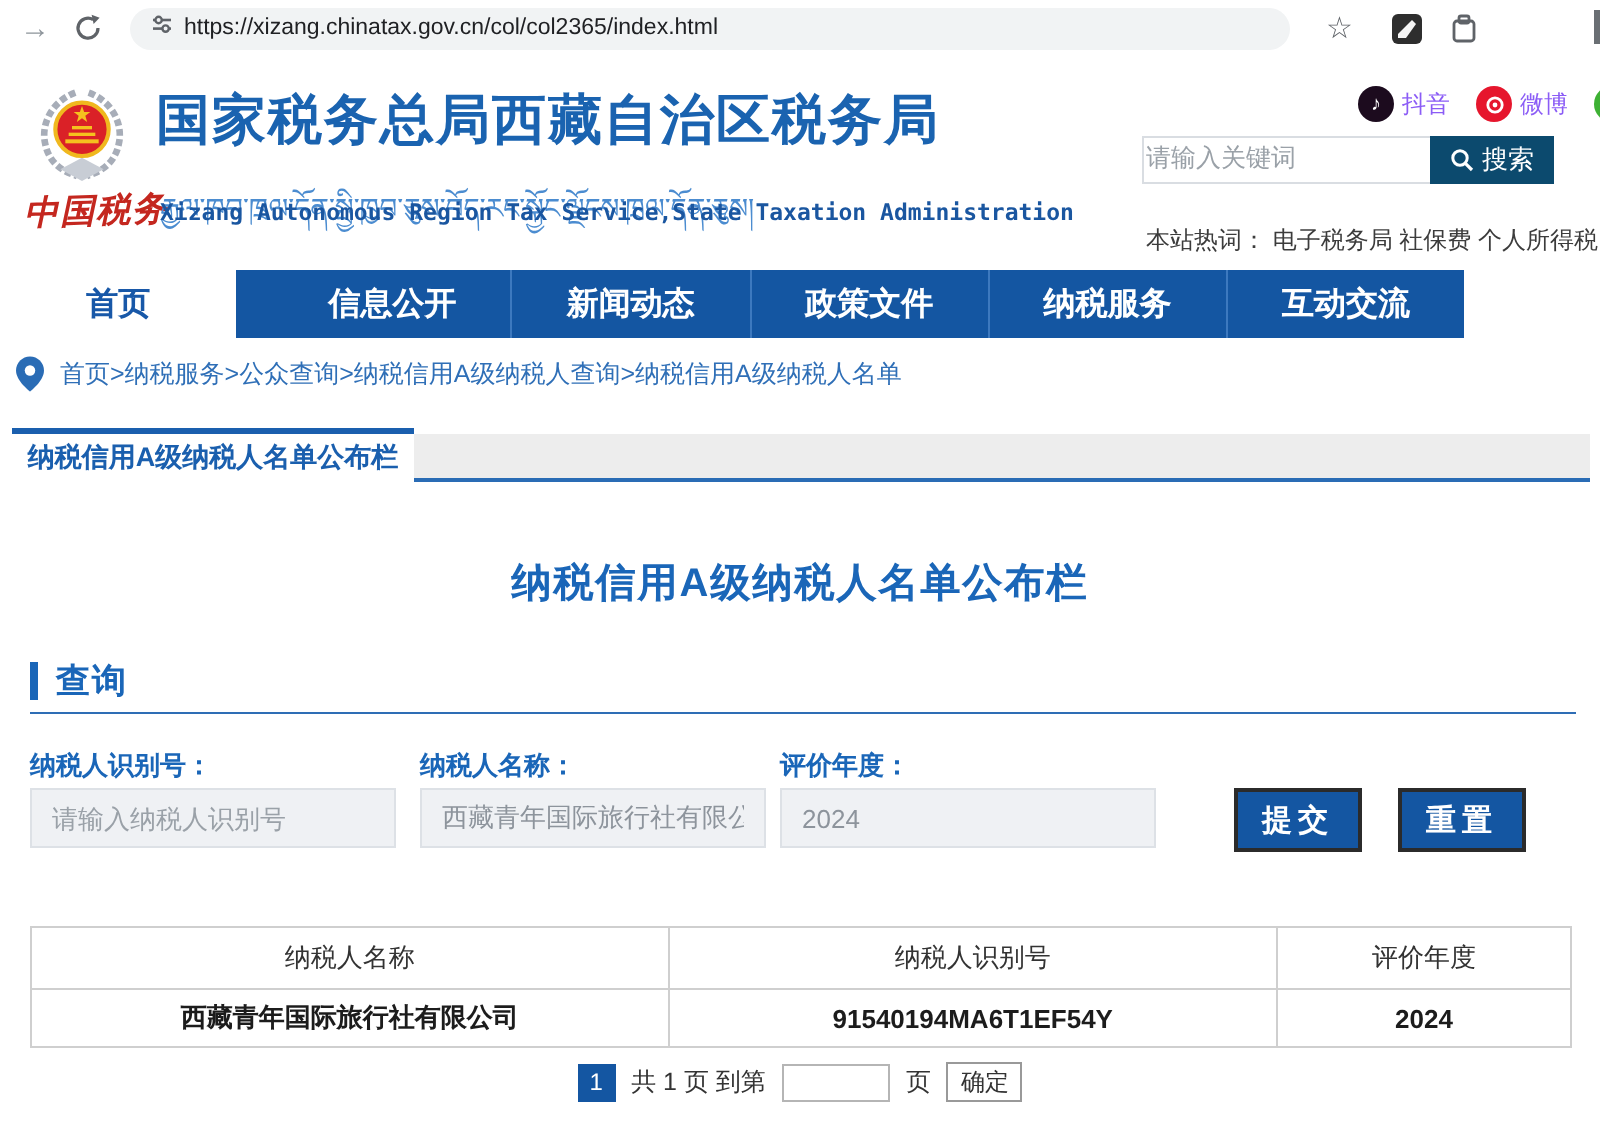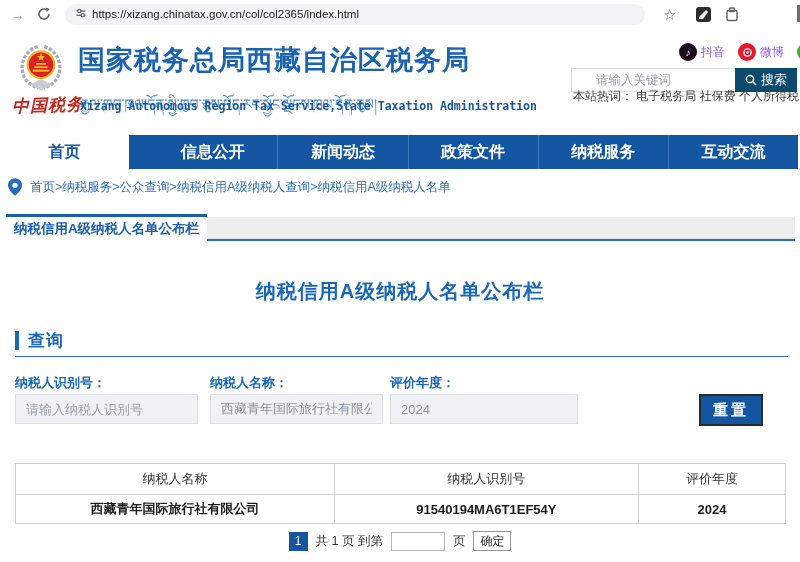--- a/index.html
+++ b/index.html
@@ -30,31 +30,31 @@
             letter-spacing:1px;white-space:nowrap;}
   .title-bo{position:absolute;left:80px;top:60px;font-size:14px;color:#4b8cd0;white-space:nowrap;}
   .title-en{position:absolute;left:80px;top:71px;font-size:11.5px;font-weight:bold;color:#1a56a0;
             font-family:"DejaVu Sans Mono","Liberation Mono",monospace;white-space:nowrap;}
   .social-row{position:absolute;left:679px;top:15px;display:flex;align-items:center;gap:13px;white-space:nowrap;}
   .social-item{display:flex;align-items:center;gap:4px;}
   .social-circle{width:18px;height:18px;border-radius:50%;display:flex;align-items:center;
                  justify-content:center;color:#fff;font-size:10px;flex:0 0 auto;}
   .social-label{font-size:12px;color:#8b5cf6;}
   .search-wrap{position:absolute;left:571px;top:40px;display:flex;}
-  .search-input{width:164px;height:24px;border:1px solid #d9dde2;border-right:none;box-sizing:border-box;
-                font-size:12.5px;color:#555;padding:0 24px;outline:none;background:#fff;
-                font-family:Liberation Serif, serif;}
+  .search-input{width:144px;height:24px;border:1px solid #d9dde2;border-right:none;box-sizing:border-box;
+                font-size:12.5px;color:#555;padding:0 1px;outline:none;background:#fff;
+                font-family:Liberation Mono, monospace;}
   .search-input::placeholder{color:#9aa1a8;}
   .search-btn{width:62px;height:24px;background:#0c4a6e;color:#fff;border:none;font-size:13px;
               display:flex;align-items:center;justify-content:center;gap:4px;cursor:pointer;
               font-family:"Liberation Sans",sans-serif;}
-  .hotwords{position:absolute;left:573px;top:60px;font-size:12px;color:#3c3c3c;white-space:nowrap;}
-
-  
-  .main-nav{position:absolute;top:135px;left:0;width:798px;height:34px;background:#1456a2;display:flex;}
+  .hotwords{position:absolute;left:573px;top:84px;font-size:12px;color:#3c3c3c;white-space:nowrap;}
+
+  
+  .main-nav{position:absolute;top:135px;left:0;width:732px;height:34px;background:#1456a2;display:flex;}
   .nav-item{flex:1;display:flex;align-items:center;justify-content:center;font-size:16px;
             font-weight:bold;color:#fff;cursor:pointer;border-left:1px solid #3d79bf;}
   .nav-item:first-child{border-left:none;}
   .nav-item.active{background:#fff;color:#1858a8;border-left:none;}
   .nav-item.active + .nav-item{border-left:none;padding-left:19px;}
 
   
   .breadcrumb{position:absolute;top:178px;left:8px;display:flex;align-items:flex-end;gap:8px;}
   .breadcrumb-text{font-size:12.5px;color:#2f6fb7;}
 
@@ -225,20 +225,21 @@
   <div class="sec-underline"></div>
 
   <span class="form-label" style="left:15px;">纳税人识别号：</span>
   <span class="form-label" style="left:210px;">纳税人名称：</span>
   <span class="form-label" style="left:390px;">评价年度：</span>
 
   <input class="form-input" style="left: 15px; width: 183px;" type="text" placeholder="请输入纳税人识别号">
   <input class="form-input" style="left: 210px; width: 173px;" type="text" value="西藏青年国际旅行社有限公司">
   <input class="form-input" style="left: 390px; width: 188px;" type="text" value="2024">
 
+  <button class="btn" style="left:617px;width:64px;">提交</button>
   <button class="btn" style="left:699px;width:64px;">重置</button>
 
   <table class="results">
     <tbody>
         <tr>
       <th class="col1">纳税人名称</th>
       <th class="col2">纳税人识别号</th>
       <th class="col3">评价年度</th>
     </tr>
     <tr>

